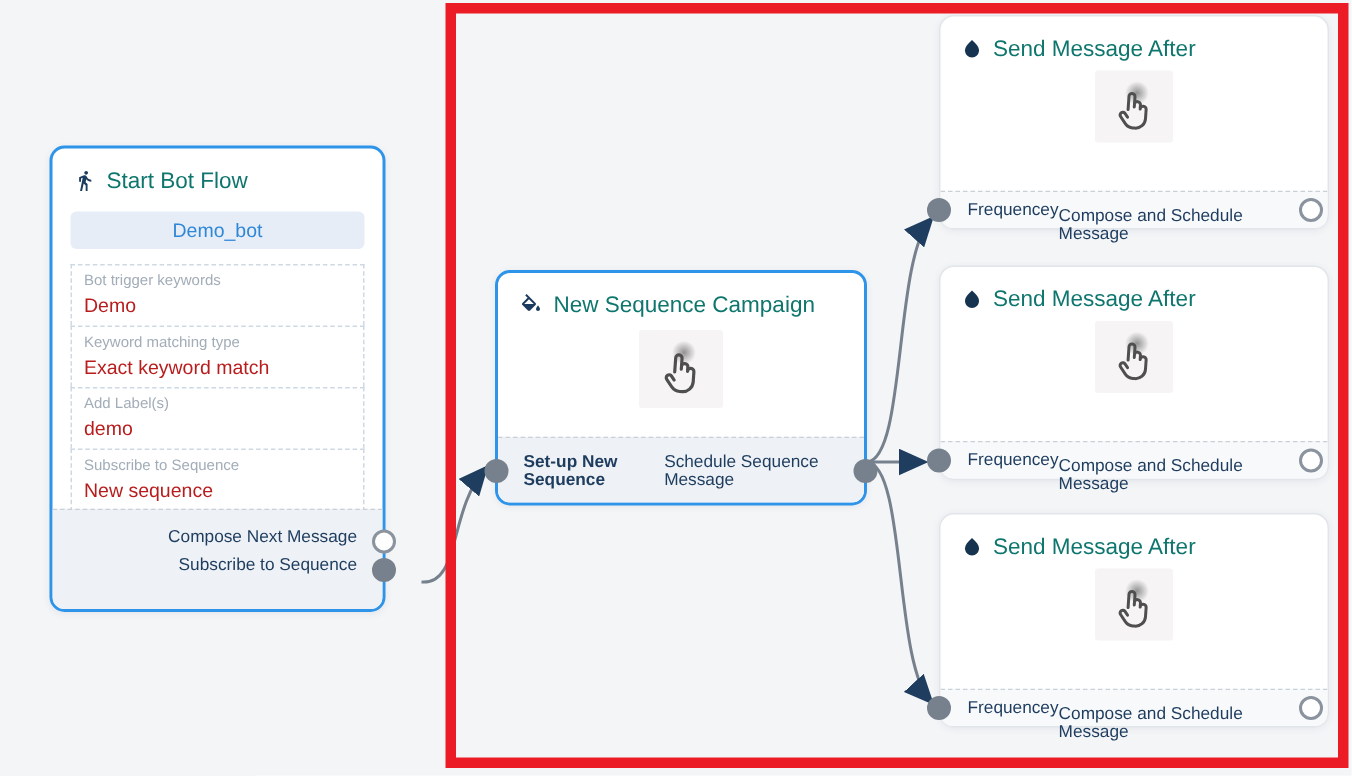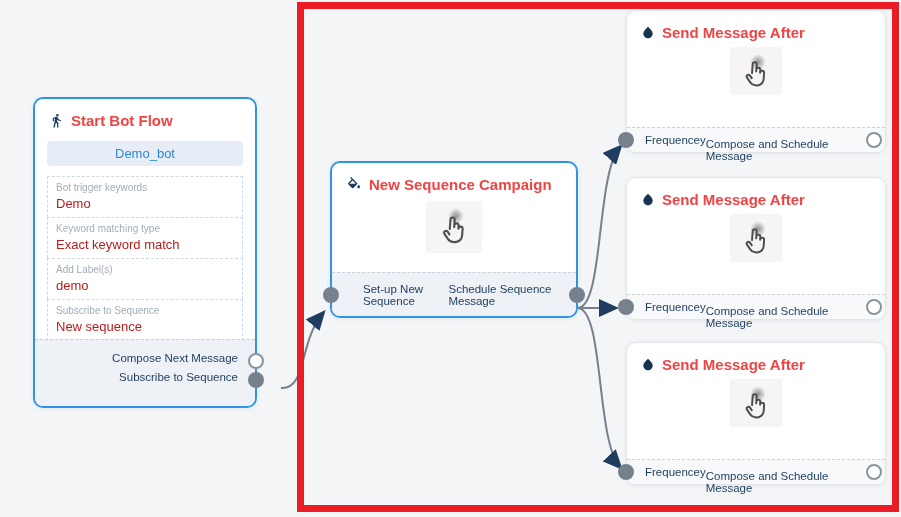--- a/index.html
+++ b/index.html
@@ -12,21 +12,21 @@
   
   .node {
     position:absolute; background:#ffffff; border-radius:10px;
     box-shadow:0 1px 5px rgba(40,60,90,.08);
   }
   .node.blue   { border:2px solid #2e94ea; }
   .node.plain  { border:1px solid #e2e6ea; }
   .node-header {
     display:flex; align-items:center; gap:7px;
     padding:13px 14px 6px 14px;
-    font-size:15px; font-weight:700; color:#ef4444;
+    font-size:15px; font-weight:400; color:#0f766e;
   }
   .node-header svg { flex:0 0 auto; }
 
   
   .bot-name-btn {
     margin:6px 12px 10px 12px; height:25px; border-radius:4px;
     background:#e6edf6; color:#2f87d8; font-size:13px;
     display:flex; align-items:center; justify-content:center;
     border:none; cursor:pointer; width:calc(100% - 24px);
     font-family:"Liberation Sans", sans-serif;
@@ -145,36 +145,36 @@
         <span>Compose Next Message</span>
         <span class="port empty abs on-right" style="top:4px;"></span>
       </div>
       <div class="out-row">
         <span>Subscribe to Sequence</span>
         <span class="port abs on-right" style="top:4px;"></span>
       </div>
     </div>
   </div>
 
-  <div class="node blue" style="left:330px; top:161px; width:248px; height:157px;">
+  <div class="node blue" style="left:330px; top:180px; width:248px; height:157px;">
     <div class="node-header">
       <svg width="16" height="16" viewBox="0 0 24 24" fill="#1b3c5f">
         <path d="M16.56 8.94L7.62 0 6.21 1.41l2.38 2.38-5.15 5.15c-.59.59-.59 1.54 0 2.12l5.5 5.5c.29.29.68.44 1.06.44s.77-.15 1.06-.44l5.5-5.5c.59-.59.59-1.54 0-2.12zM5.21 10L10 5.21 14.79 10H5.21zM19 11.5s-2 2.17-2 3.5c0 1.1.9 2 2 2s2-.9 2-2c0-1.33-2-3.5-2-3.5z"></path>
       </svg>
       <span>New Sequence Campaign</span>
     </div>
     <div class="cursor-hint" style="top:38px;">
       <span class="blurdot"></span>
       <svg width="34" height="34" viewBox="0 0 24 24" fill="none" stroke="#4f4f4f" stroke-width="1.5" stroke-linecap="round" stroke-linejoin="round">
         <path d="M9 11.5V4.8a1.5 1.5 0 0 1 3 0V10m0-1.3a1.5 1.5 0 0 1 3 0V10.3m0 .5a1.5 1.5 0 0 1 3 0V12.2M18 12.5V15.5a5 5 0 0 1-5 5h-1a5 5 0 0 1-3.9-1.9l-2.6-3.4a1.35 1.35 0 0 1 2.1-1.7L9 15.3"></path>
       </svg>
     </div>
     <div class="node-footer footer-gray seq-footer">
       <span class="port abs on-left" style="top:14px;"></span>
-      <span style="margin-left:17px;">Set-up New Sequence</span>
+      <span style="margin-left:3px;font-weight:bold;">Set-up New Sequence</span>
       <span>Schedule Sequence Message</span>
       <span class="port abs on-right" style="top:14px;"></span>
     </div>
   </div>
 
   <div class="node plain" style="left:626px; top:10px; width:260px; height:143px;">
     <div class="node-header">
       <svg width="14" height="15" viewBox="0 0 24 24" fill="#16334f">
         <path d="M12 2c-5.33 4.55-8 8.48-8 11.8 0 4.98 3.8 8.2 8 8.2s8-3.22 8-8.2C20 10.48 17.33 6.55 12 2z"></path>
       </svg>

